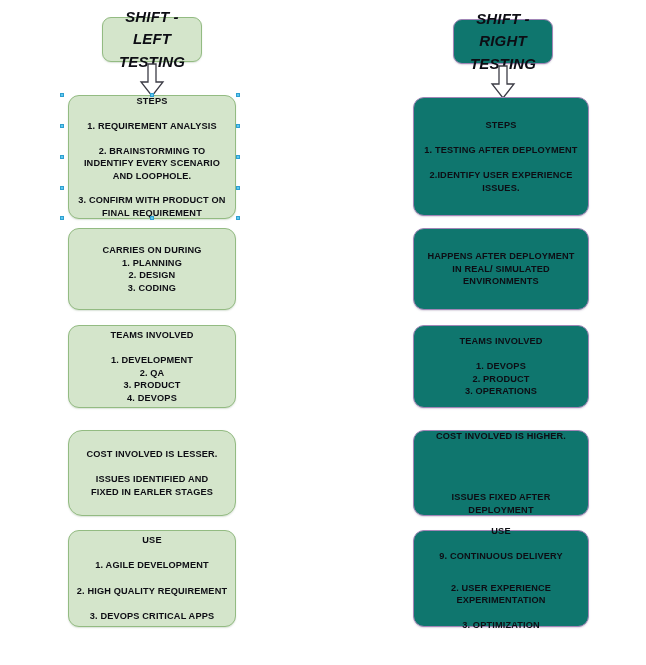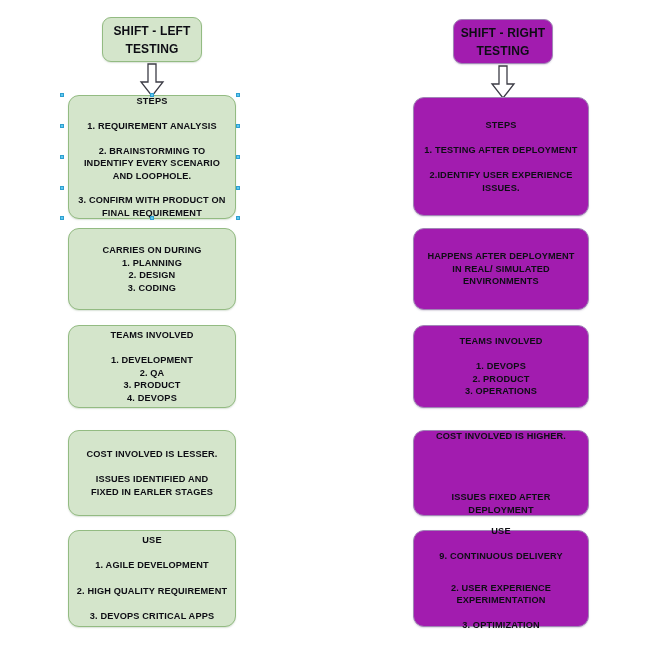--- a/index.html
+++ b/index.html
@@ -39,28 +39,29 @@
     line-height: 1.42;
     padding: 4px 5px;
   }
 
   .green {
     background: #d4e5cb;
     border: 1.2px solid #93bb82;
     box-shadow: 0 1px 1.5px rgba(120,150,110,0.28);
   }
   .purple {
-    background: #a21caf;
+    background: #0f766e;
     border: 1.2px solid #a185b6;
     box-shadow: 0 1px 1.5px rgba(130,110,150,0.28);
   }
 
   
   .title-node {
-    font-size: 12px;
+    font-style: italic;
+    font-size: 15px;
     border-radius: 9px;
     line-height: 1.5;
   }
 
   
   .hdr {
     display: block;
   }
   .para {
     display: block;
@@ -137,21 +138,21 @@
   </div>
 
   <div class="node green" style="left:68px; top:325px; width:168px; height:83px;">
     <span class="hdr">TEAMS INVOLVED</span>
     <span class="para gap-md tight">1. DEVELOPMENT
 2. QA
 3. PRODUCT
 4. DEVOPS</span>
   </div>
 
-  <div class="node green" style="left:68px; top:430px; width:168px; height:86px;">
+  <div class="node green" style="left:68px; top:430px; width:168px; height:86px;border-radius:14px;">
     <span class="para">COST INVOLVED IS LESSER.</span>
     <span class="para gap-md tight">ISSUES IDENTIFIED AND
 FIXED IN EARLER STAGES</span>
   </div>
 
   <div class="node green" style="left:68px; top:530px; width:168px; height:97px;">
     <span class="hdr">USE</span>
     <span class="para gap-md">1. AGILE DEVELOPMENT</span>
     <span class="para gap-md">2. HIGH QUALITY REQUIREMENT</span>
     <span class="para gap-md">3. DEVOPS CRITICAL APPS</span>

